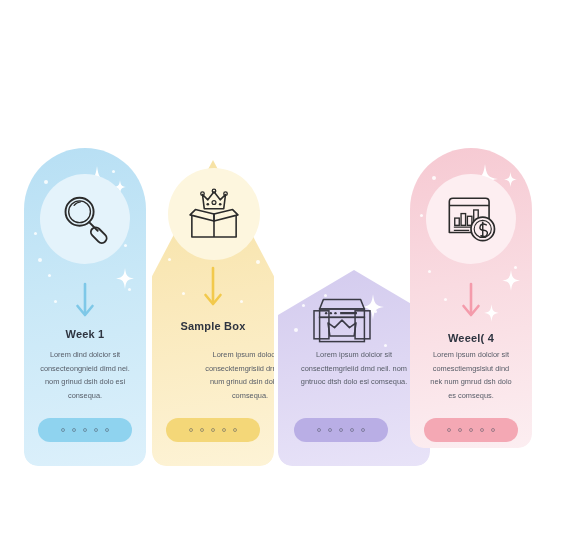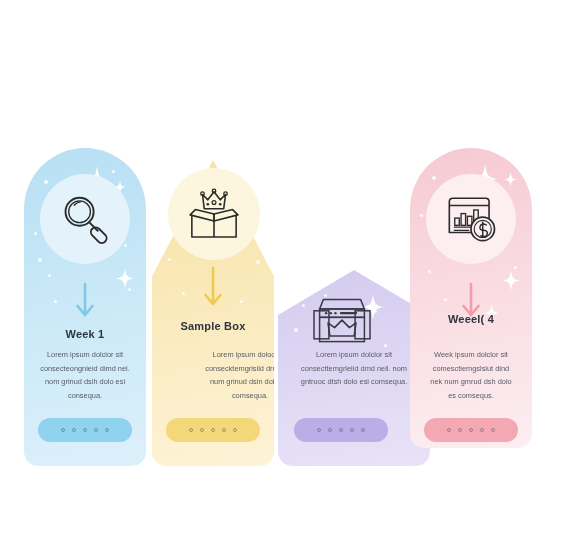--- a/index.html
+++ b/index.html
@@ -139,21 +139,21 @@
         <rect x="42" y="40" width="10.5" height="20" rx="5.2" transform="rotate(-45 47 50)" fill="none" stroke="#2b2b2b" stroke-width="2.1"></rect>
       </svg>
     </div>
 
     <svg class="arrow-svg" style="left:51px; top:134px;" width="20" height="40" viewBox="0 0 20 40">
       <path d="M10 2 L10 31" stroke="#7ec8e8" stroke-width="2.6" stroke-linecap="round"></path>
       <path d="M2.5 24 L10 33 L17.5 24" fill="none" stroke="#7ec8e8" stroke-width="2.6" stroke-linecap="round" stroke-linejoin="round"></path>
     </svg>
 
     <div class="card-title" style="top:180px;">Week 1</div>
-    <div class="card-body" style="top:200px;">Lorem ipsum dolcior sit consecteongnieid dimd nei. nom grinud dsih dolo esi consequa.</div>
+    <div class="card-body" style="top:200px;">Lorem dind dolcior sit consecteongnieid dimd nei. nom grinud dsih dolo esi consequa.</div>
 
     <div class="pill" style="left:14px; top:270px; width:94px; height:24px; background:#8fd3ef;">
       <span class="pill-dot"></span>
       <span class="pill-dot"></span>
       <span class="pill-dot"></span>
       <span class="pill-dot"></span>
       <span class="pill-dot"></span>
     </div>
   </div>
 
@@ -301,22 +301,22 @@
         <path d="M49 37.5 q-6-2.5-7 2 q-1 3.5 4 4 q5 .5 4 4 q-1 4.5-7 2" fill="none" stroke="#2b2b2b" stroke-width="1.6" stroke-linecap="round"></path>
         <path d="M45 34.5 L45 49.5" stroke="#2b2b2b" stroke-width="1.6" stroke-linecap="round"></path>
       </svg>
     </div>
 
     <svg class="arrow-svg" style="left:51px; top:134px;" width="20" height="40" viewBox="0 0 20 40">
       <path d="M10 2 L10 31" stroke="#f49bab" stroke-width="2.6" stroke-linecap="round"></path>
       <path d="M2.5 24 L10 33 L17.5 24" fill="none" stroke="#f49bab" stroke-width="2.6" stroke-linecap="round" stroke-linejoin="round"></path>
     </svg>
 
-    <div class="card-title" style="top:165px;">Weeel( 4</div>
-    <div class="card-body" style="top:200px;">Week ipsum dolclor sit comesctiemgslsiut dind nek num gmrud dsh dolo es comsequs.</div>
+    <div class="card-title" style="top:184px;">Weeel( 4</div>
+    <div class="card-body" style="top:200px;">Lorem ipsum dolclor sit comesctiemgslsiut dind nek num gmrud dsh dolo es comsequs.</div>
 
     <div class="pill" style="left:14px; top:270px; width:94px; height:24px; background:#f4a8b4;">
       <span class="pill-dot"></span>
       <span class="pill-dot"></span>
       <span class="pill-dot"></span>
       <span class="pill-dot"></span>
       <span class="pill-dot"></span>
     </div>
   </div>
 

